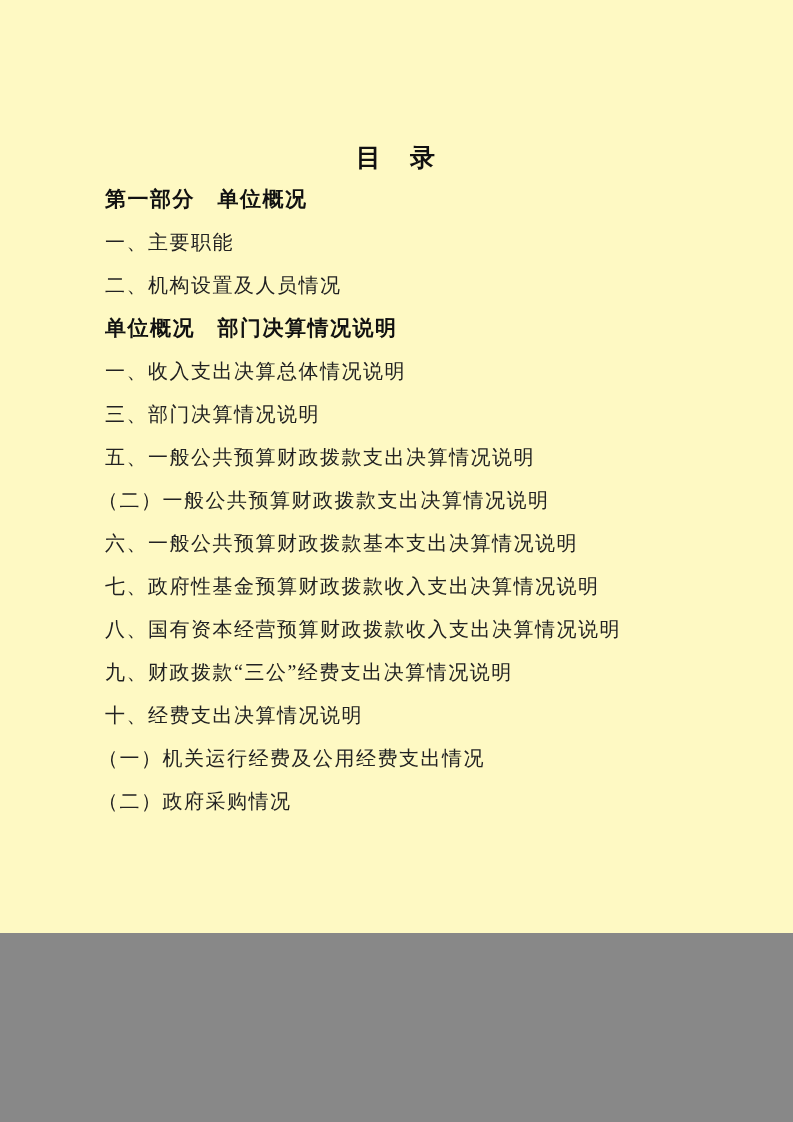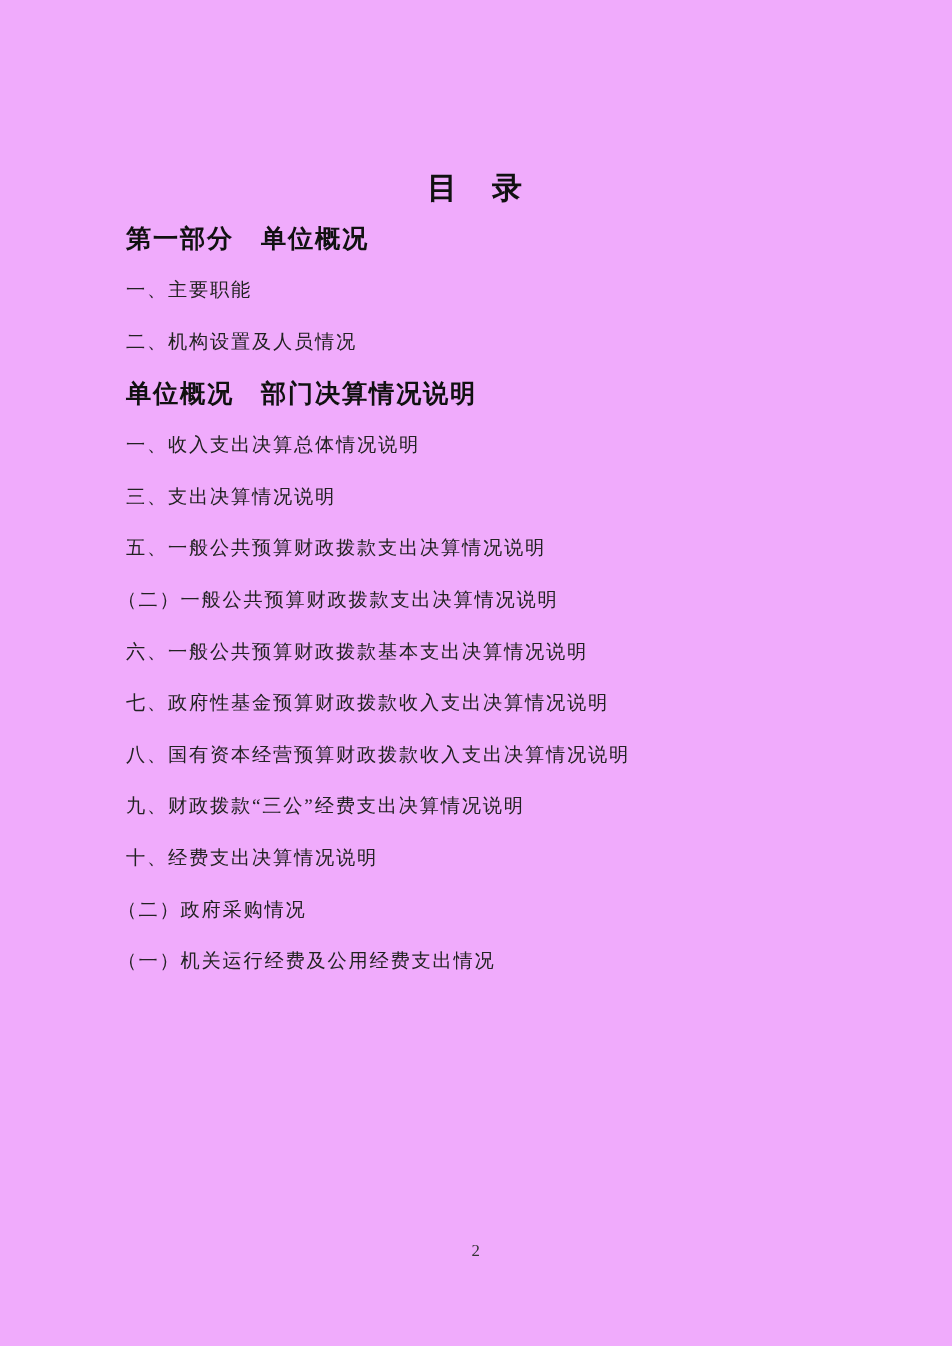--- a/index.html
+++ b/index.html
@@ -1,22 +1,22 @@
 <!DOCTYPE html>
 <html><head>
 <meta charset="utf-8">
 <style>
   * { margin: 0; padding: 0; box-sizing: border-box; }
   html, body { background: #888; }
   .page {
     position: relative;
     width: 793px;
-    height: 1122px;
+    height: 933px;
     margin: 0 auto;
-    background: #f0abfc;
+    background: #fef9c3;
     font-family: "Liberation Serif", "DejaVu Serif", serif;
     color: #1f1f1f;
     overflow: hidden;
   }
   .doc-title {
     margin-top: 142px;
     text-align: center;
     font-size: 25px;
     font-weight: 700;
     letter-spacing: 2px;
@@ -24,21 +24,21 @@
     color: #111;
   }
   .toc-list {
     margin-top: 4px;
     padding-left: 105px;
     padding-right: 60px;
   }
   .toc-entry {
     height: 43px;
     line-height: 43px;
-    font-size: 16px;
+    font-size: 20px;
     letter-spacing: 1.5px;
     white-space: nowrap;
     color: #222;
   }
   .toc-entry.part {
     font-weight: 700;
     font-size: 21px;
     color: #111;
   }
   .toc-entry.sub {
@@ -70,21 +70,21 @@
       <div class="toc-entry item">
       <span>二、机构设置及人员情况</span>
     </div>
       <div class="toc-entry part">
       <span>单位概况　部门决算情况说明</span>
     </div>
       <div class="toc-entry item">
       <span>一、收入支出决算总体情况说明</span>
     </div>
       <div class="toc-entry item">
-      <span>三、支出决算情况说明</span>
+      <span>三、部门决算情况说明</span>
     </div>
       <div class="toc-entry item">
       <span>五、一般公共预算财政拨款支出决算情况说明</span>
     </div>
       <div class="toc-entry sub">
       <span>（二）一般公共预算财政拨款支出决算情况说明</span>
     </div>
       <div class="toc-entry item">
       <span>六、一般公共预算财政拨款基本支出决算情况说明</span>
     </div>
@@ -94,21 +94,21 @@
       <div class="toc-entry item">
       <span>八、国有资本经营预算财政拨款收入支出决算情况说明</span>
     </div>
       <div class="toc-entry item">
       <span>九、财政拨款“三公”经费支出决算情况说明</span>
     </div>
       <div class="toc-entry item">
       <span>十、经费支出决算情况说明</span>
     </div>
       <div class="toc-entry sub">
-      <span>（二）政府采购情况</span>
+      <span>（一）机关运行经费及公用经费支出情况</span>
     </div>
       <div class="toc-entry sub">
-      <span>（一）机关运行经费及公用经费支出情况</span>
+      <span>（二）政府采购情况</span>
     </div>
     </div>
 
   <div class="page-number">2</div>
 </div>
 
 </body></html>

